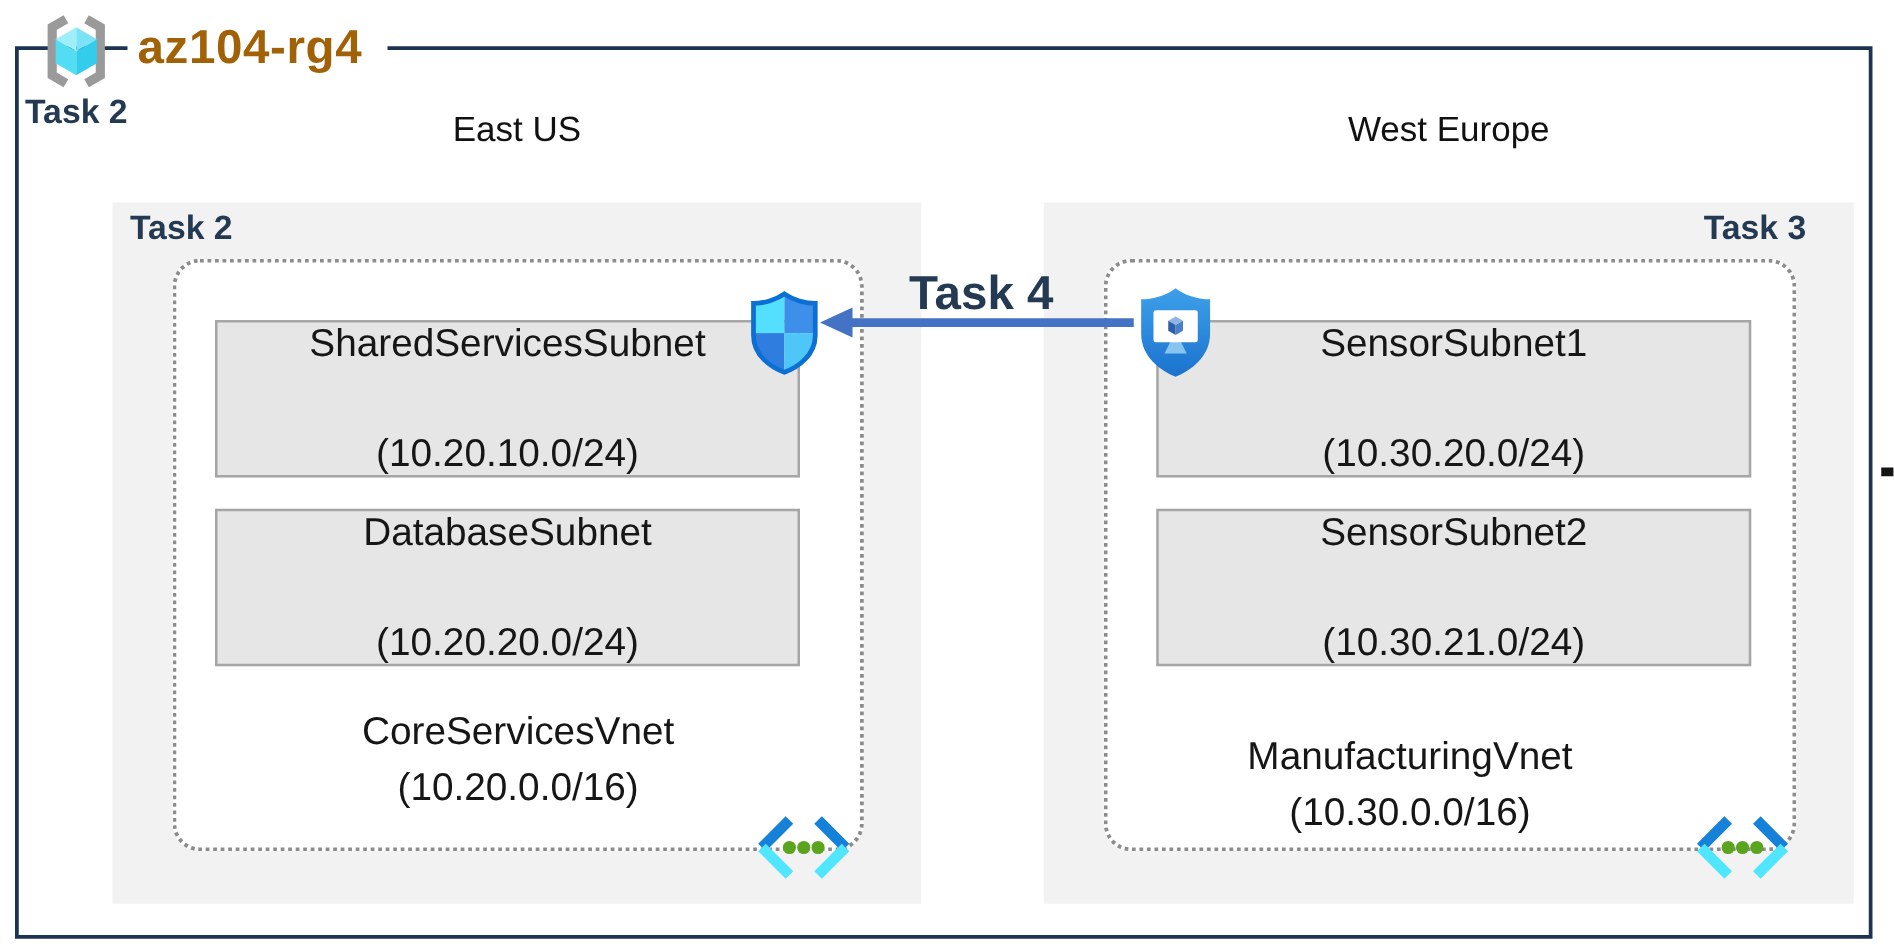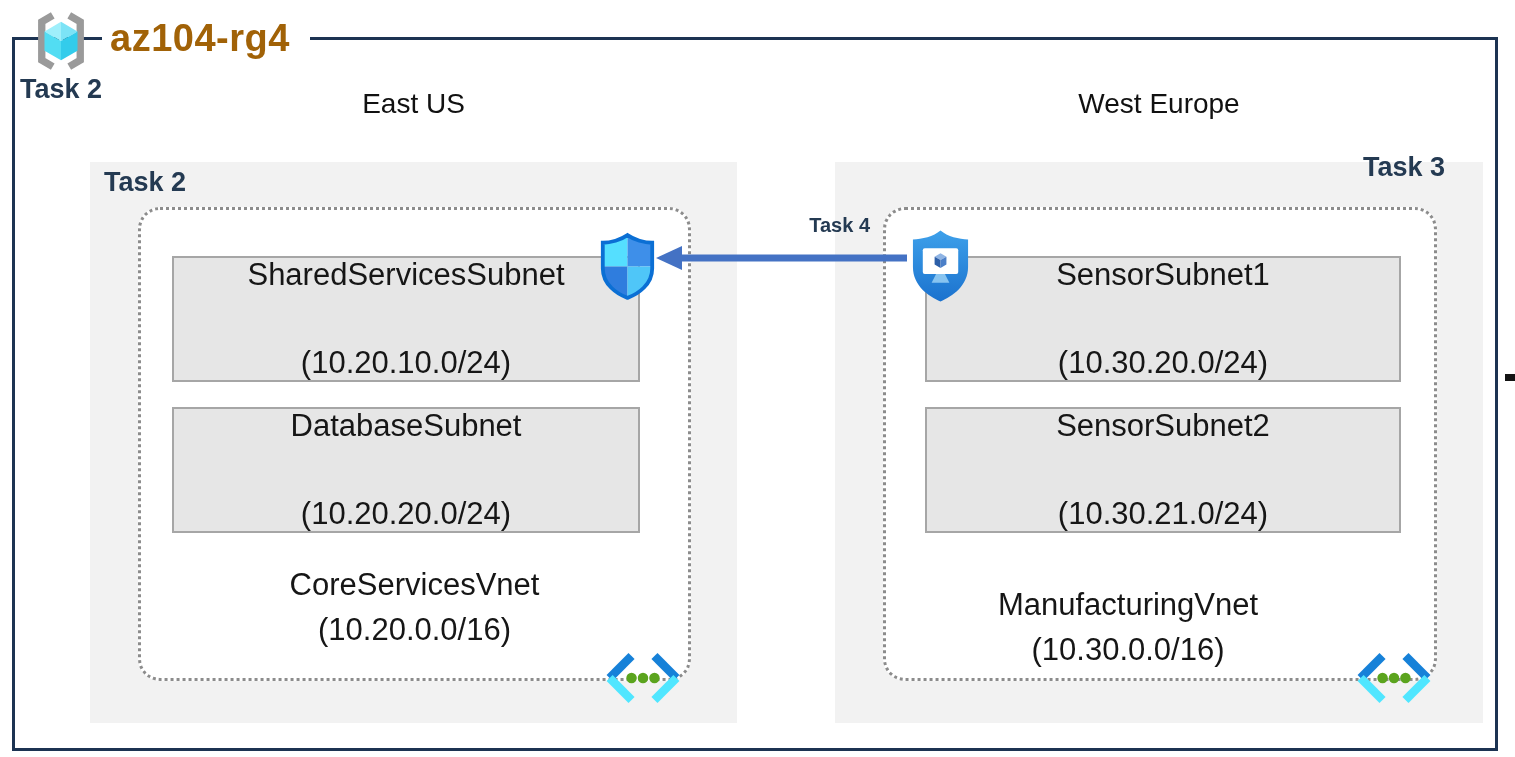--- a/index.html
+++ b/index.html
@@ -18,22 +18,22 @@
   .rg-title{
     left:102px;top:12px;height:52px;line-height:52px;
     background:#ffffff;padding:0 20px 0 8px;
     font-size:38px;font-weight:bold;color:#a16207;letter-spacing:0.5px;
   }
   .task-label{
     font-size:27px;font-weight:bold;color:#243a52;white-space:nowrap;
   }
   .task1{left:20px;top:74px;}
   .task2{left:104px;top:167px;}
-  .task3{left:1240px;top:152px;width:205px;text-align:right;}
-  .task4{left:700px;top:214px;width:170px;text-align:right;font-size:20px;}
+  .task3{left:1240px;top:167px;width:205px;text-align:right;}
+  .task4{left:700px;top:214px;width:170px;text-align:center;font-size:38px;}
   .region-label{
     top:88px;text-align:center;font-size:28px;color:#111;font-weight:normal;
   }
   .region-label.east{left:90px;width:647px;}
   .region-label.west{left:835px;width:648px;}
   .region-box{background:#f2f2f2;}
   .region-box.east{left:90px;top:162px;width:647px;height:561px;}
   .region-box.west{left:835px;top:162px;width:648px;height:561px;}
   .vnet-box{
     border:3px dotted #8c8c8c;border-radius:22px;background:#ffffff;

